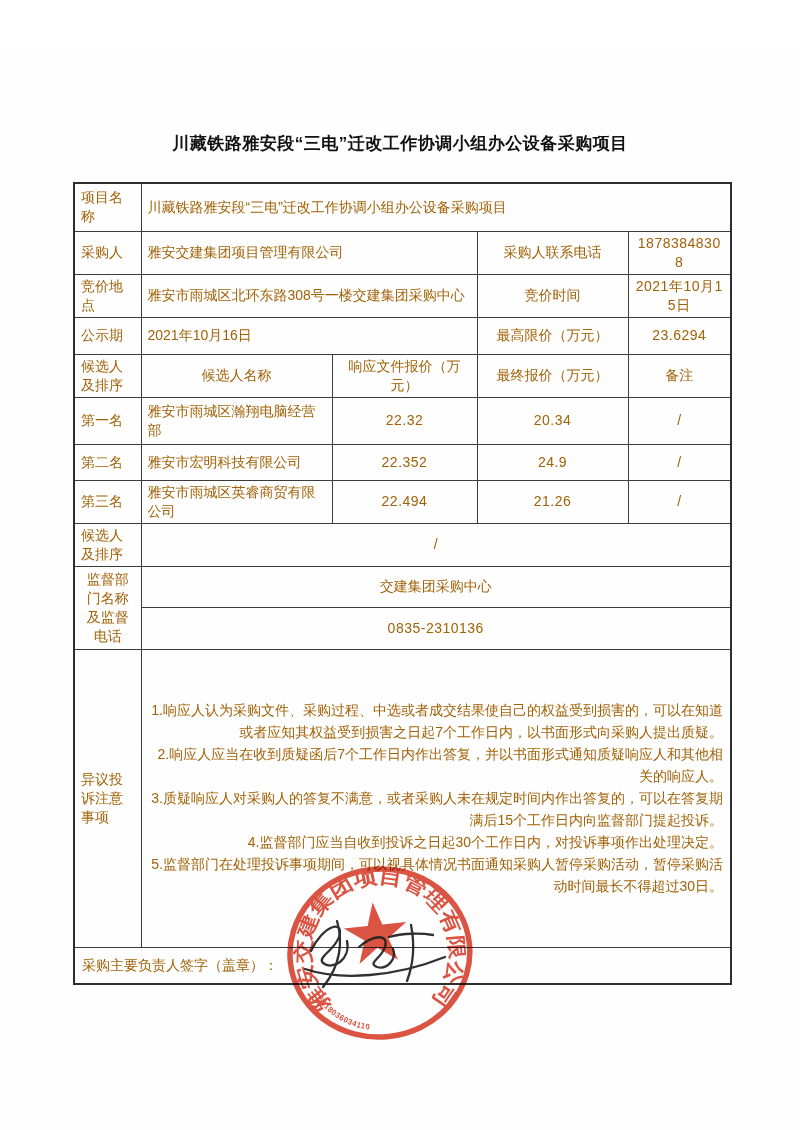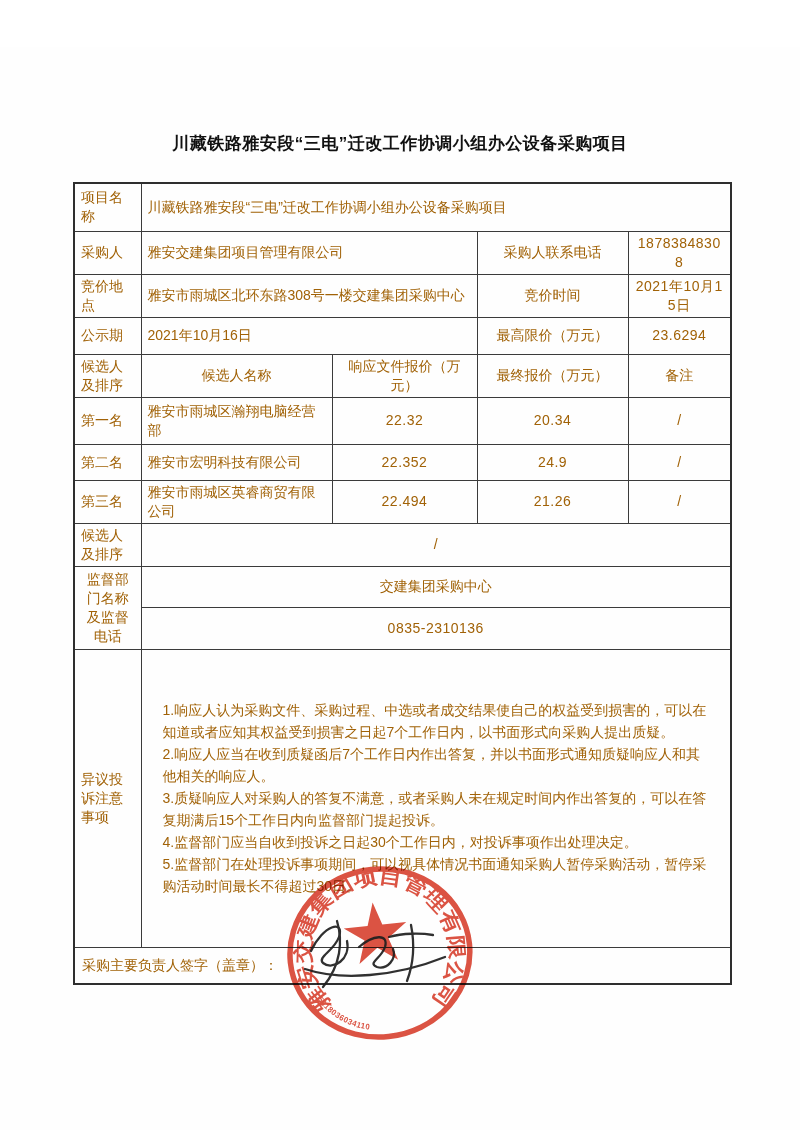--- a/index.html
+++ b/index.html
@@ -28,21 +28,21 @@
     padding:2px 6px;
     vertical-align:middle;
     line-height:19px;
     word-break:break-all;
   }
   td.c { text-align:center; }
   td.ctr { text-align:center; }
   td.topv { vertical-align:top; padding-top:5px; }
   td.num { text-align:center; letter-spacing:0.5px; }
   td.tight { padding:2px 2px; }
-  .obj-cell { padding:4px 21px !important; }
+  .obj-cell { padding:4px 7px !important;text-align:right; }
   .obj-cell div { line-height:22px; }
   .sig-cell { padding-left:7px !important; font-size:14px; }
 
   .stamp-wrap {
     position:absolute; left:285px; top:818px; width:190px; height:178px;
     mix-blend-mode:multiply; opacity:0.9;
     transform:rotate(-6deg);
     pointer-events:none;
   }
   .sig-wrap {

